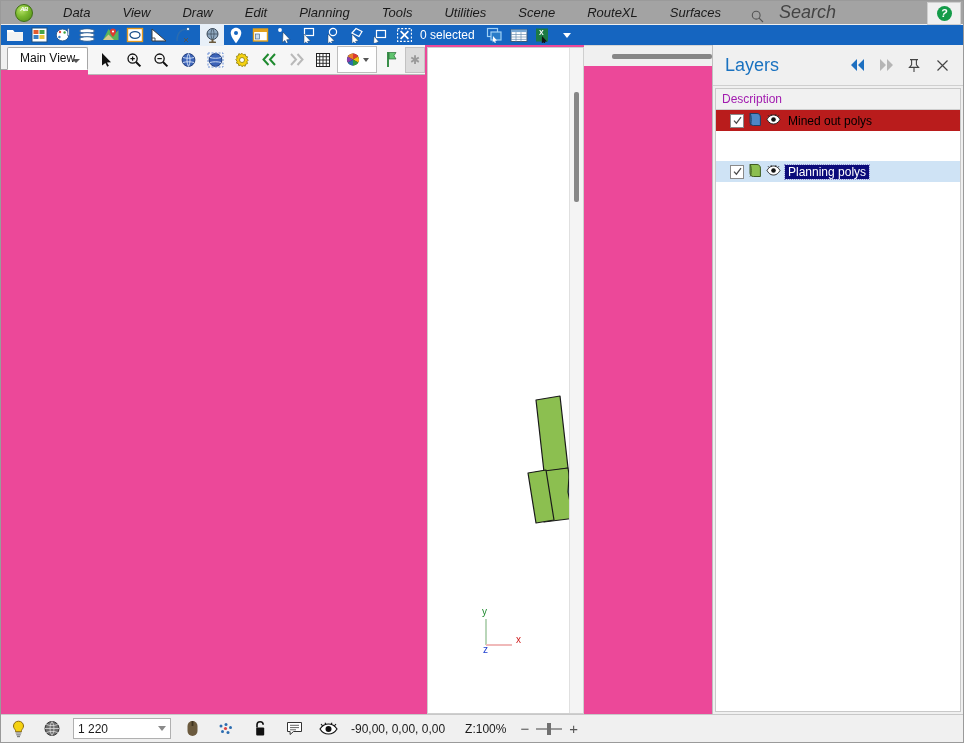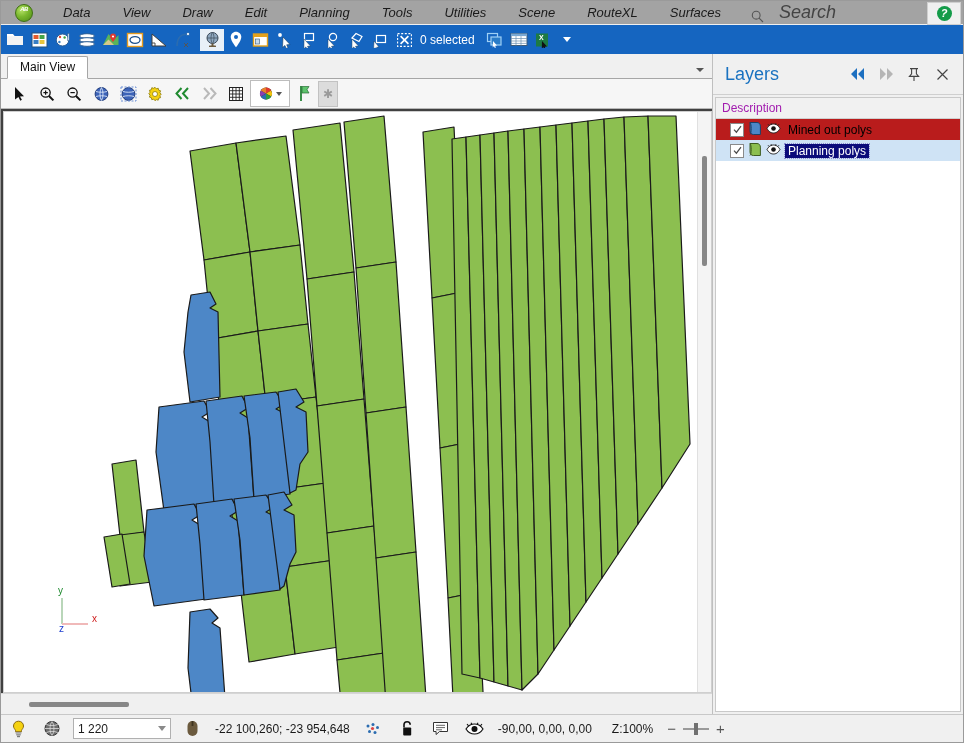--- a/index.html
+++ b/index.html
@@ -29,32 +29,32 @@
              white-space:nowrap;cursor:default;}
   .searchbox{display:flex;align-items:flex-end;gap:15px;margin-left:14px;color:#444;font-size:18px;}
   .searchbox svg{display:block;}
   .helpbtn{position:absolute;right:2px;top:1px;width:32px;height:21px;
            background:#f0f0f0;border:1px solid #cfcfcf;
            display:flex;align-items:center;justify-content:center;}
   .helpbtn .qmark{width:15px;height:15px;border-radius:50%;background:#149b49;
                   color:#fff;font-size:11px;font-weight:bold;line-height:15px;text-align:center;}
 
   
-  .bluebar{height:29px;background:#1565c0;display:flex;align-items:center;
+  .bluebar{height:20px;background:#1565c0;display:flex;align-items:center;
            flex:0 0 auto;padding:0 2px;gap:0px;}
   .tb{width:24px;height:22px;display:flex;align-items:center;justify-content:center;position:relative;}
   .tb.sel{background:#e8f0f8;}
   .tbsep{width:5px;}
   .bluebar .seltext{color:#ffffff;font-size:12px;padding:0 8px 0 4px;white-space:nowrap;}
   .caret-wt{width:0;height:0;border-left:4px solid transparent;border-right:4px solid transparent;
             border-top:5px solid #ffffff;}
 
   
   .body{flex:1 1 auto;display:flex;min-height:0;}
-  .leftpane{flex:1 1 auto;display:flex;flex-direction:column;min-width:0;background:#404040;text-align:right;}
+  .leftpane{flex:1 1 auto;display:flex;flex-direction:row;min-width:0;background:#ec4899;text-align:right;}
 
   
   .tabstrip{height:24px;background:#f0f0f0;display:flex;align-items:flex-end;
             border-bottom:1px solid #a6a6a6;position:relative;flex:0 0 auto;}
   .tab{height:21px;line-height:21px;padding:0 12px;font-size:12px;background:#ffffff;
        border:1px solid #a6a6a6;border-bottom:1px solid #ffffff;margin-left:6px;
        border-radius:2px 2px 0 0;position:relative;top:1px;color:#111;}
   .tabcaret{position:absolute;right:8px;bottom:6px;width:0;height:0;
             border-left:4px solid transparent;border-right:4px solid transparent;
             border-top:4px solid #555;}
@@ -88,21 +88,21 @@
              border-bottom:1px solid #cfcfcf;background:#f0f0f0;}
   .lp-title{font-size:18px;color:#1a72c0;flex:1 1 auto;}
   .lp-btn{width:26px;height:26px;display:flex;align-items:center;justify-content:center;}
   .lp-grid{flex:1 1 auto;background:#ffffff;border:1px solid #c9c9c9;margin:2px;
            display:flex;flex-direction:column;min-height:0;}
   .lp-colhead{height:20px;background:#f1f1f1;border-bottom:1px solid #cfcfcf;
               display:flex;align-items:center;padding-left:6px;font-size:12px;color:#a21caf;}
   .lp-rows{flex:1 1 auto;overflow:hidden;}
   .lp-row{height:21px;display:flex;align-items:center;gap:4px;padding-left:14px;font-size:12px;}
   .lp-row.r0{background:#b91c1c;}
-  .lp-row.r1{background:#cfe3f5;}
+  .lp-row.r1{background:#cfe3f5;margin-top:30px;}
   .lp-chk{width:12px;height:12px;border:1px solid #8a8a8a;background:#fff;
           display:flex;align-items:center;justify-content:center;flex:0 0 auto;}
   .lp-label{padding:0 3px;}
   .lp-label.selected{background:#0b0b7a;color:#fff;outline:1px dotted #8f8fd0;}
 
   
   .statusbar{height:27px;background:#f0f0f0;border-top:1px solid #c8c8c8;
              display:flex;align-items:center;flex:0 0 auto;gap:0;font-size:12px;color:#1a1a1a;}
   .sb{display:flex;align-items:center;justify-content:center;height:27px;}
   .sb.icon{width:34px;}
@@ -593,21 +593,20 @@
     <div class="scalebox">
       <span class="v">1 220</span>
       <span style="width:0;height:0;border-left:4px solid transparent;border-right:4px solid transparent;border-top:5px solid #8a8a8a;"></span>
     </div>
     <div class="sb icon">
       <svg width="13" height="17" viewBox="0 0 13 17">
           <rect x="1.5" y="1" width="10" height="15" rx="5" fill="#6b5a3e"></rect>
           <rect x="5.6" y="1" width="1.8" height="5" fill="#3e3320"></rect>
         </svg>
     </div>
-    <div class="sb txt">-22 100,260; -23 954,648</div>
     <div class="sb icon">
       <svg width="18" height="14" viewBox="0 0 18 14">
           <g fill="#2b6cb0">
             <circle cx="4" cy="4" r="1.5"></circle>
             <circle cx="9" cy="2.6" r="1.5"></circle>
             <circle cx="13.5" cy="5.5" r="1.5"></circle>
             <circle cx="5.5" cy="9.5" r="1.5"></circle>
             <circle cx="11" cy="10.5" r="1.5"></circle>
           </g>
           <g fill="#d44">

